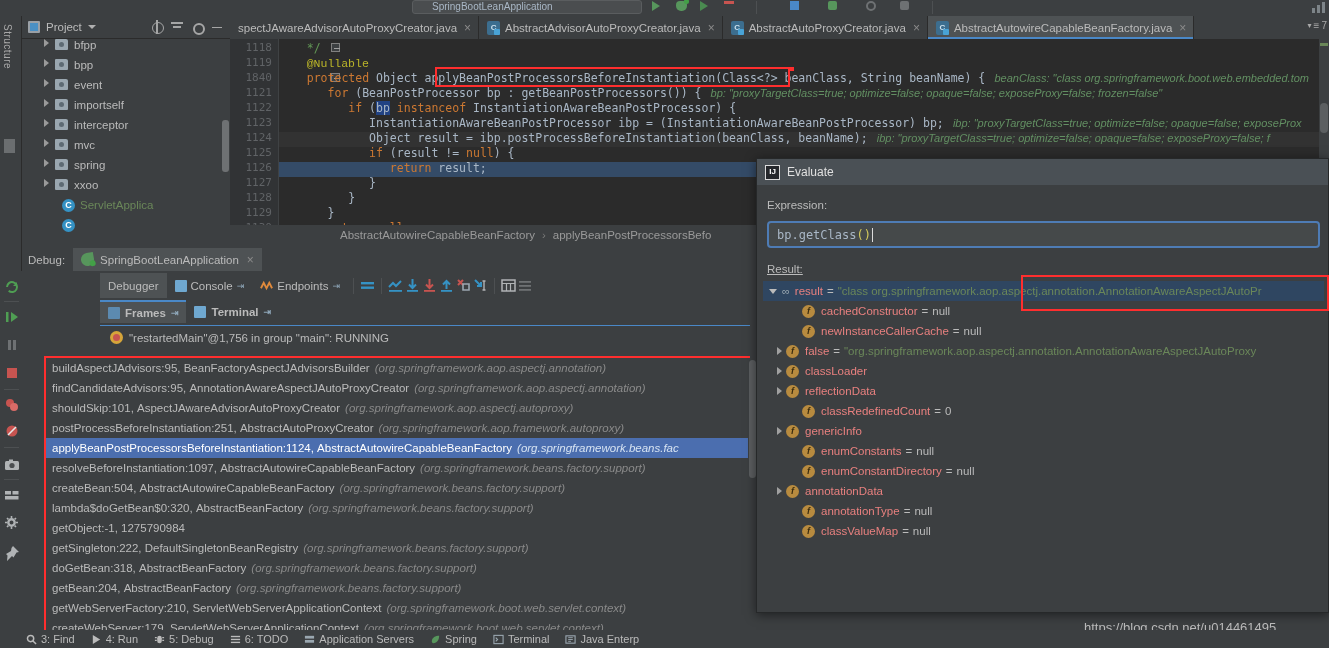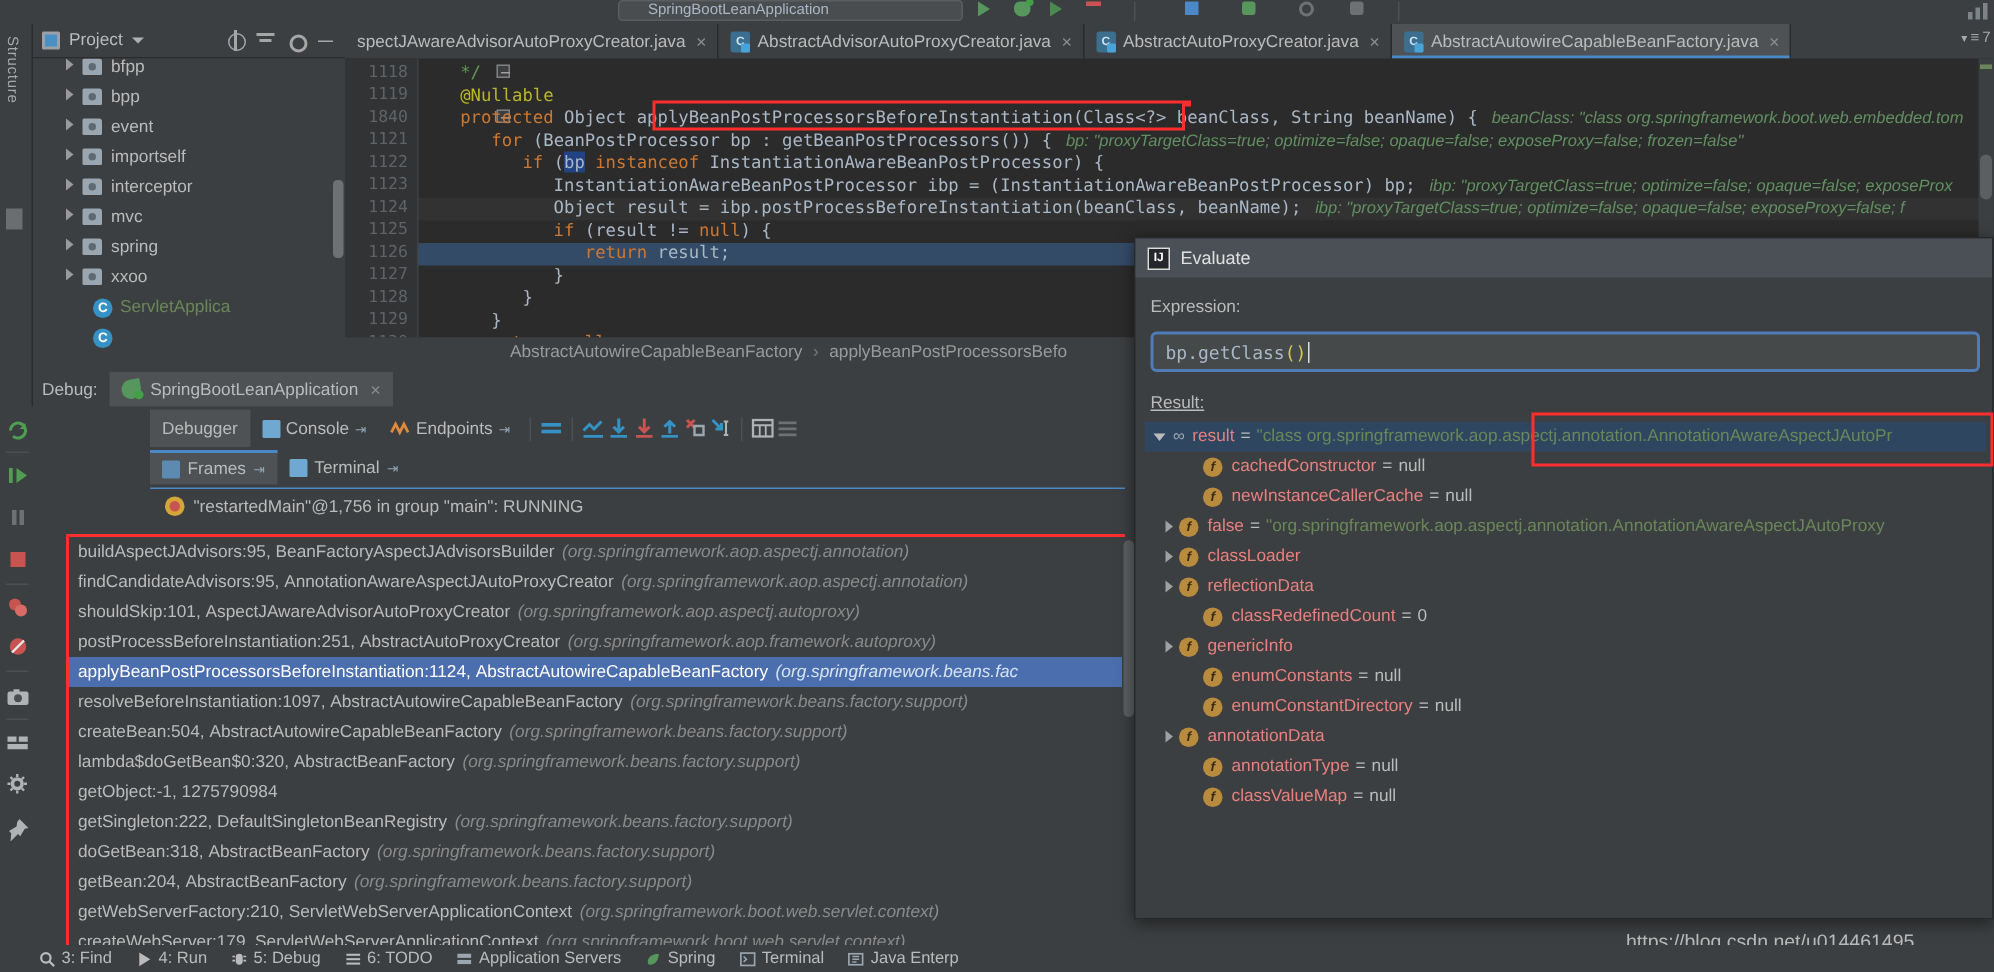--- a/index.html
+++ b/index.html
@@ -73,21 +73,21 @@
   .tabend { position:absolute; right:2px; top:4px; font-size:10px; color:#a9a9a9; display:flex; align-items:center; gap:2px;}
 
   
   .editor { position:absolute; left:230px; top:39px; width:1099px; height:186px; background:#2b2b2b; overflow:hidden; }
   .gutter { position:absolute; left:0; top:0; width:48px; height:186px; background:#313335; }
   .lnum { position:absolute; right:6px; font-size:11px; color:#606366; font-family:"DejaVu Sans Mono", monospace; }
   .foldmark { position:absolute; left:101px; width:9px; height:9px; border:1px solid #808080; background:#3c3f41; }
   .foldmark:after{content:"";position:absolute;left:1.5px;top:3.5px;width:6px;height:1px;background:#a0a0a0;}
   .code { position:absolute; left:56px; top:0; width:1043px; font-family:"DejaVu Sans Mono", monospace; font-size:11.5px; }
   .cl { position:absolute; left:0; white-space:pre; color:#a9b7c6; }
-  .kw { color:#cc7832; } .ann { color:#bbb529; } .cmt { color:#629755; } .hint { color:#628f62; font-style:italic; font-family:"Liberation Sans",sans-serif; font-size:11px;}
+  .kw { color:#cc7832; } .ann { color:#bbb529;font-family:Liberation Mono, monospace; } .cmt { color:#629755; } .hint { color:#628f62; font-style:italic; font-family:"Liberation Sans",sans-serif; font-size:11px;}
   .sel { background:#214283; color:#a9b7c6; }
   .hl1124 { position:absolute; left:0; top:123px; width:1099px; height:15px; background:#344b67; }
   .hl1122 { position:absolute; left:0; top:93px; width:1099px; height:15px; background:#323232; }
   .caretline { position:absolute; left:48px; top:0; width:1px; height:186px; background:#3f4244;}
   .rbox { position:absolute; border:2px solid #ff2e2e; pointer-events:none; }
   .edscroll { position:absolute; right:0; top:0; width:10px; height:186px; background:#3c3f41; }
   .edthumb { position:absolute; right:1px; top:64px; width:8px; height:30px; background:#5c5f61; border-radius:4px;}
   .edmark  { position:absolute; right:1px; top:4px; width:8px; height:3px; background:#6a8759;}
   .edmark2 { position:absolute; right:1px; top:150px; width:8px; height:3px; background:#c75450;}
 
@@ -108,21 +108,21 @@
   .sepline { position:absolute; left:4px; width:15px; height:1px; background:#4d5052; }
 
   .dbgtoolbar { position:absolute; left:100px; top:273px; width:460px; height:25px; display:flex; align-items:center; gap:0px;}
   .dtab { height:25px; display:flex; align-items:center; gap:4px; padding:0 8px; font-size:11.5px; color:#bbbbbb;}
   .dtab.active { background:#4e5254; }
   .pinarrow { color:#8ea6b8; font-size:9px; }
   .tbsep { width:1px; height:16px; background:#4d5052; margin:0 5px;}
   .tbic { width:17px; height:17px; position:relative; }
 
   .framestabs { position:absolute; left:100px; top:300px; width:650px; height:23px; display:flex; align-items:center;}
-  .ftab { height:23px; display:flex; align-items:center; gap:5px; padding:0 8px; font-size:11.5px; color:#bbbbbb;}
+  .ftab { height:23px; display:flex; align-items:center; gap:5px; padding:0 8px; font-size:11.5px; color:#bbbbbb;font-weight:bold;}
   .ftab.active { background:#4e5254; border-top:2px solid #4a88c7;}
   .bookic { width:12px;height:12px;background:#5c8ab0;border-radius:1px;}
   .listic { width:12px;height:12px;background:#6fa8d0;border-radius:1px;}
 
   .threadrow { position:absolute; left:100px; top:325px; width:650px; height:24px; background:#3c3f41;
                display:flex; align-items:center; gap:6px; padding-left:10px; font-size:11.5px; color:#bbbbbb;
                border-top:1px solid #4a88c7; }
   .threadic { width:13px;height:13px;border-radius:50%;background:#d6a53a;position:relative;}
   .threadic:after{content:"";position:absolute;left:3px;top:3px;width:7px;height:7px;border-radius:50%;background:#c75450;}
 

